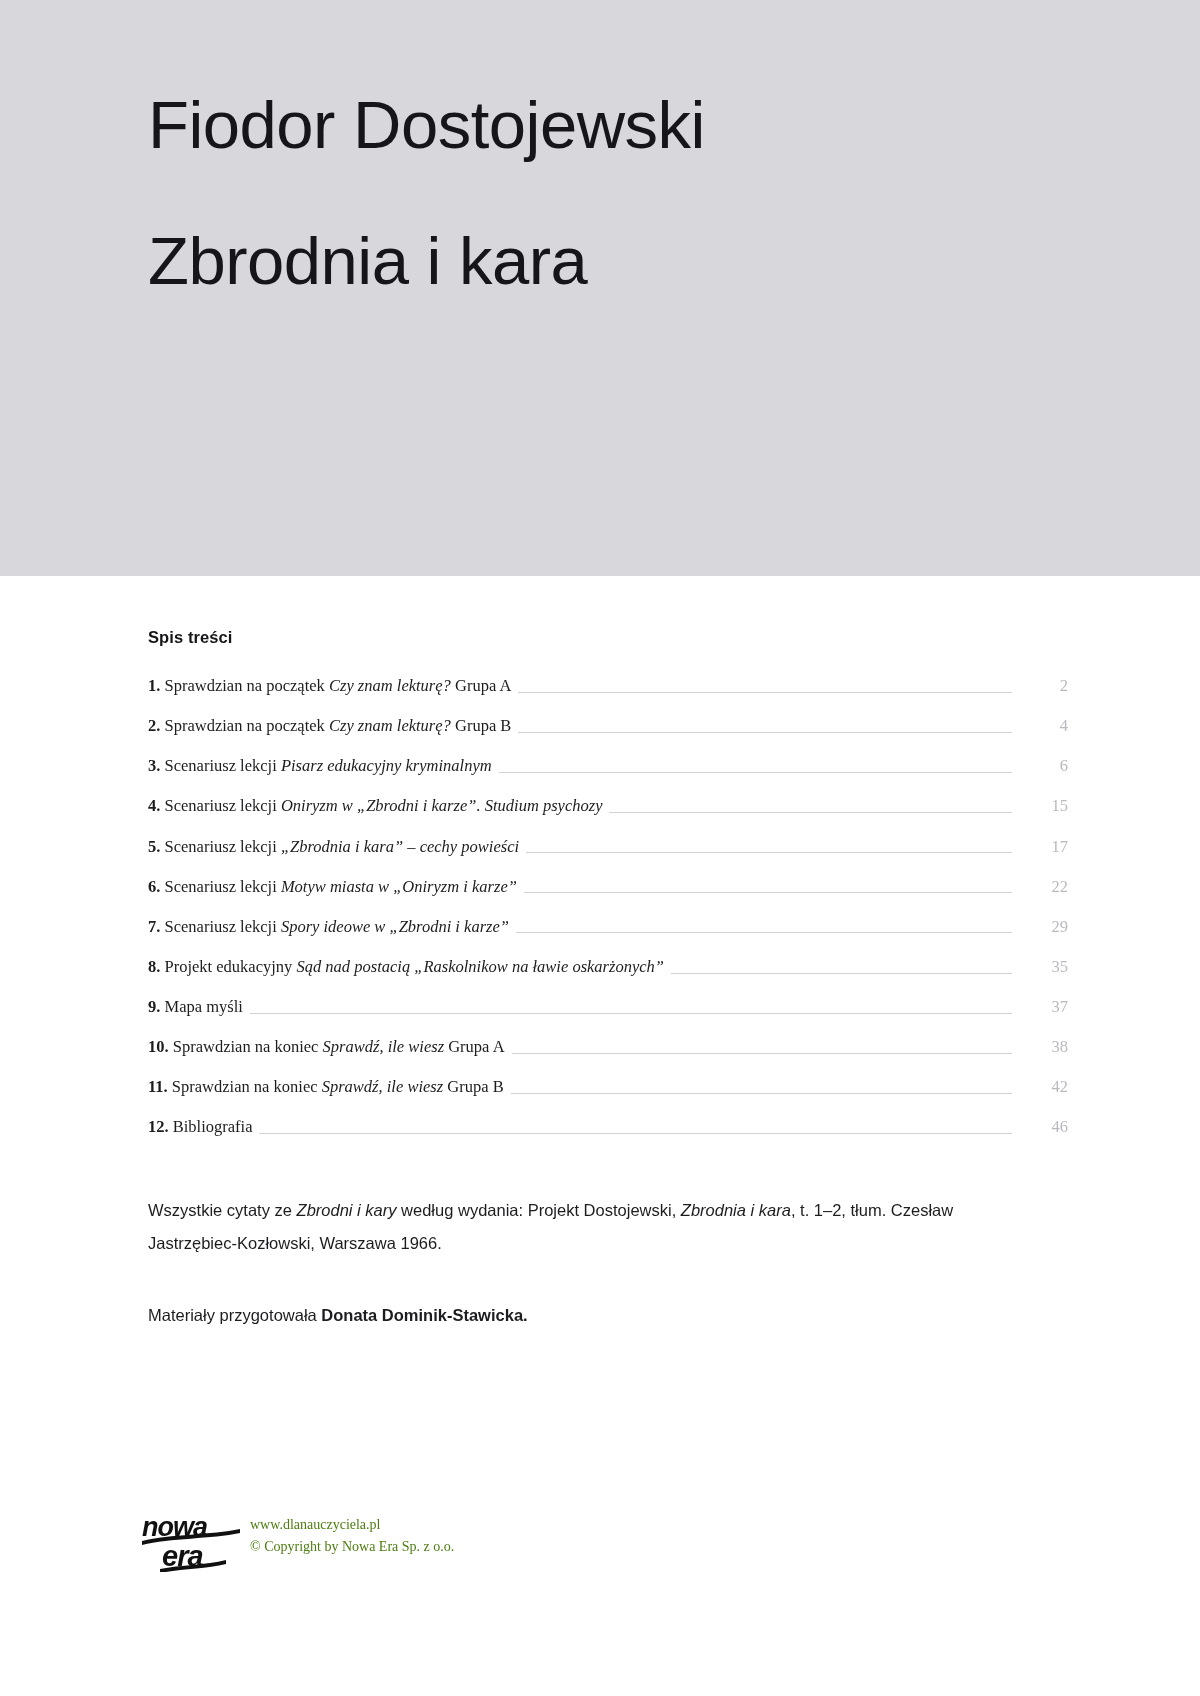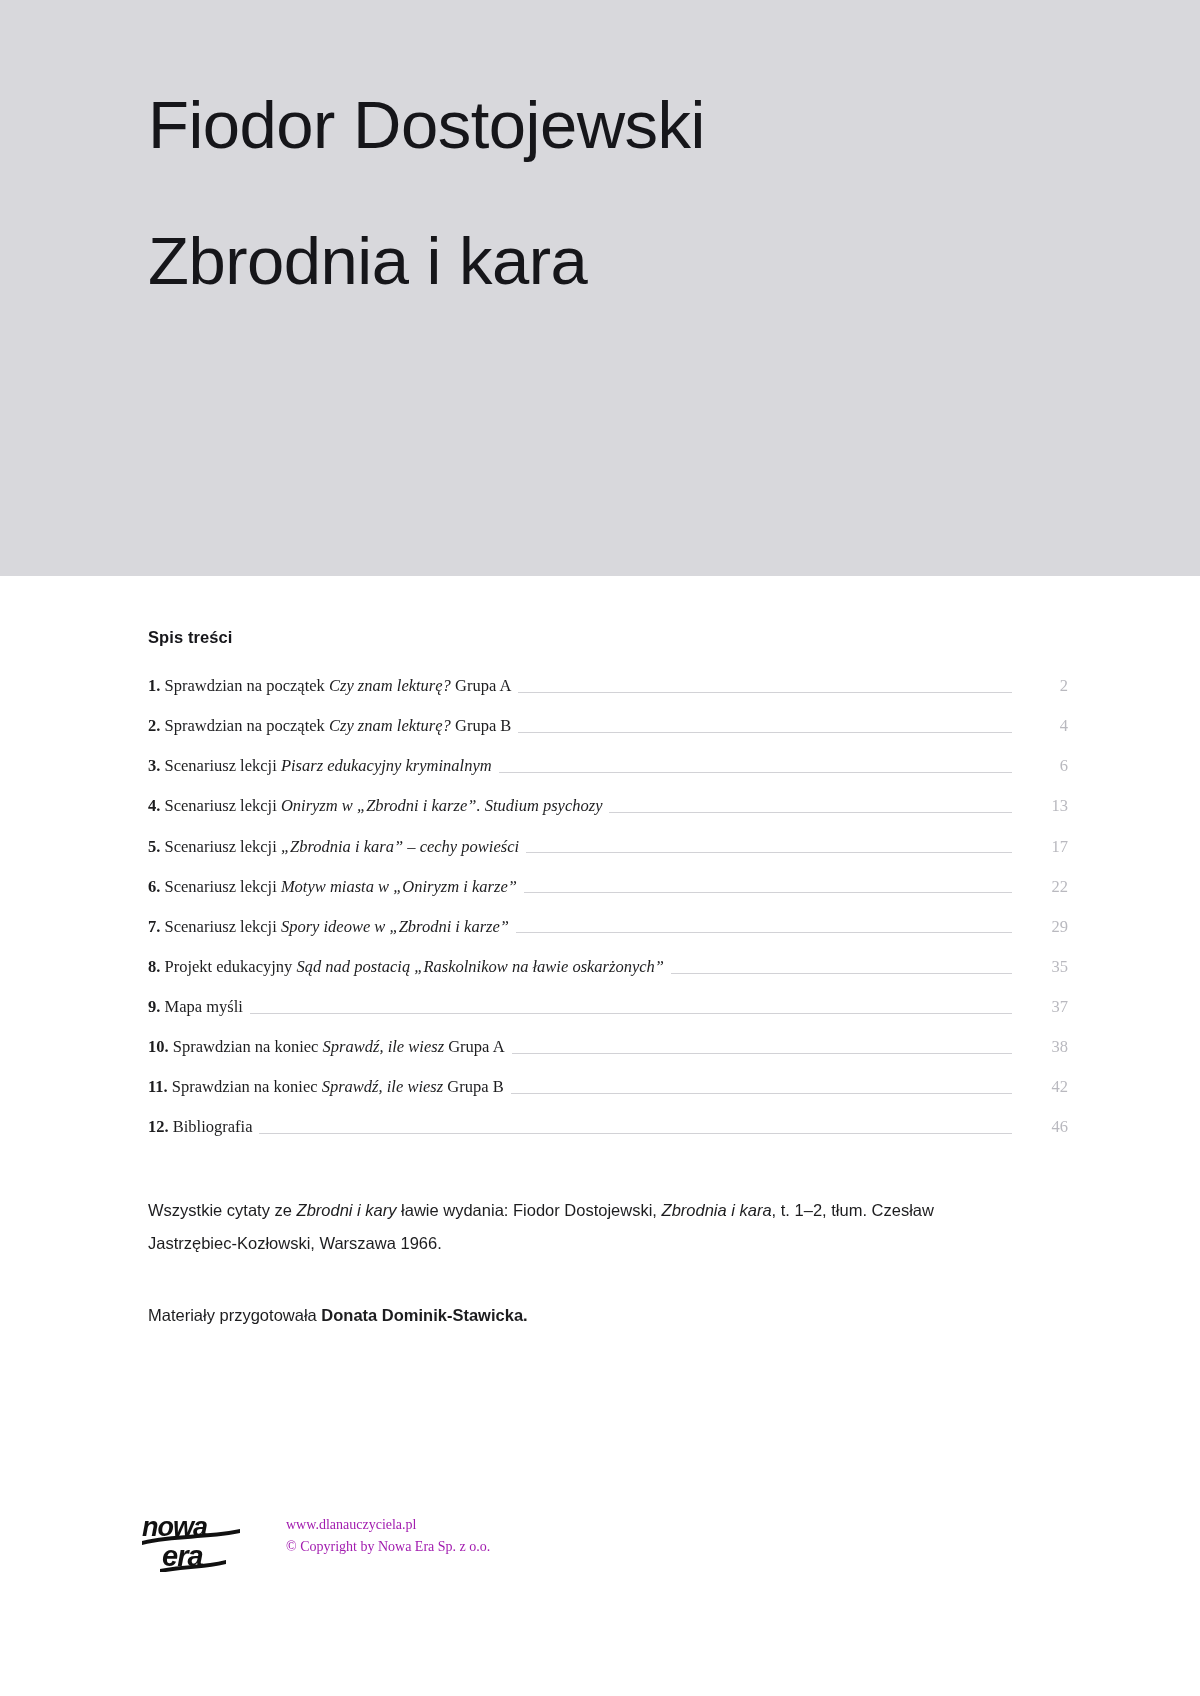--- a/index.html
+++ b/index.html
@@ -135,26 +135,25 @@
     align-items: flex-start;
   }
   .logo {
     width: 110px;
     height: 64px;
     flex: 0 0 auto;
     position: relative;
   }
   .logo svg { display: block; }
   .footer-text {
-    margin-left: 36px;
     padding-top: 6px;
     font-family: "Liberation Serif", serif;
     font-size: 14px;
     line-height: 1.55;
-    color: #a21caf;
+    color: #4d7c0f;
   }
   .footer-text div { white-space: nowrap; }
 </style>
 </head>
 <body>
 
 <div class="header-band">
   <div class="title-block">
     <h1 class="doc-author">Fiodor Dostojewski</h1>
     <h2 class="doc-title">Zbrodnia i kara</h2>
@@ -177,21 +176,21 @@
         <span class="toc-page">4</span>
       </li>
       <li class="toc-row">
         <span class="toc-label"><span class="toc-num">3.</span> <span>Scenariusz lekcji</span> <em class="toc-ital">Pisarz edukacyjny kryminalnym</em></span>
         <span class="toc-leader"></span>
         <span class="toc-page">6</span>
       </li>
       <li class="toc-row">
         <span class="toc-label"><span class="toc-num">4.</span> <span>Scenariusz lekcji</span> <em class="toc-ital">Oniryzm w „Zbrodni i karze”. Studium psychozy</em></span>
         <span class="toc-leader"></span>
-        <span class="toc-page">13</span>
+        <span class="toc-page">15</span>
       </li>
       <li class="toc-row">
         <span class="toc-label"><span class="toc-num">5.</span> <span>Scenariusz lekcji</span> <em class="toc-ital">„Zbrodnia i kara” – cechy powieści</em></span>
         <span class="toc-leader"></span>
         <span class="toc-page">17</span>
       </li>
       <li class="toc-row">
         <span class="toc-label"><span class="toc-num">6.</span> <span>Scenariusz lekcji</span> <em class="toc-ital">Motyw miasta w „Oniryzm i karze”</em></span>
         <span class="toc-leader"></span>
         <span class="toc-page">22</span>
@@ -224,21 +223,21 @@
       <li class="toc-row">
         <span class="toc-label"><span class="toc-num">12.</span> <span>Bibliografia</span></span>
         <span class="toc-leader"></span>
         <span class="toc-page">46</span>
       </li>
     </ul>
 
   <p class="note">
     <span>Wszystkie cytaty ze</span>
     <em>Zbrodni i kary</em>
-    <span>ławie wydania: Fiodor Dostojewski,</span>
+    <span>według wydania: Projekt Dostojewski,</span>
     <em>Zbrodnia i kara</em><span>, t. 1–2, tłum. Czesław Jastrzębiec-Kozłowski, Warszawa 1966.</span>
   </p>
 
   <p class="note-credit">
     <span>Materiały przygotowała</span>
     <strong>Donata Dominik-Stawicka.</strong>
   </p>
 </div>
 
 <div class="footer">

